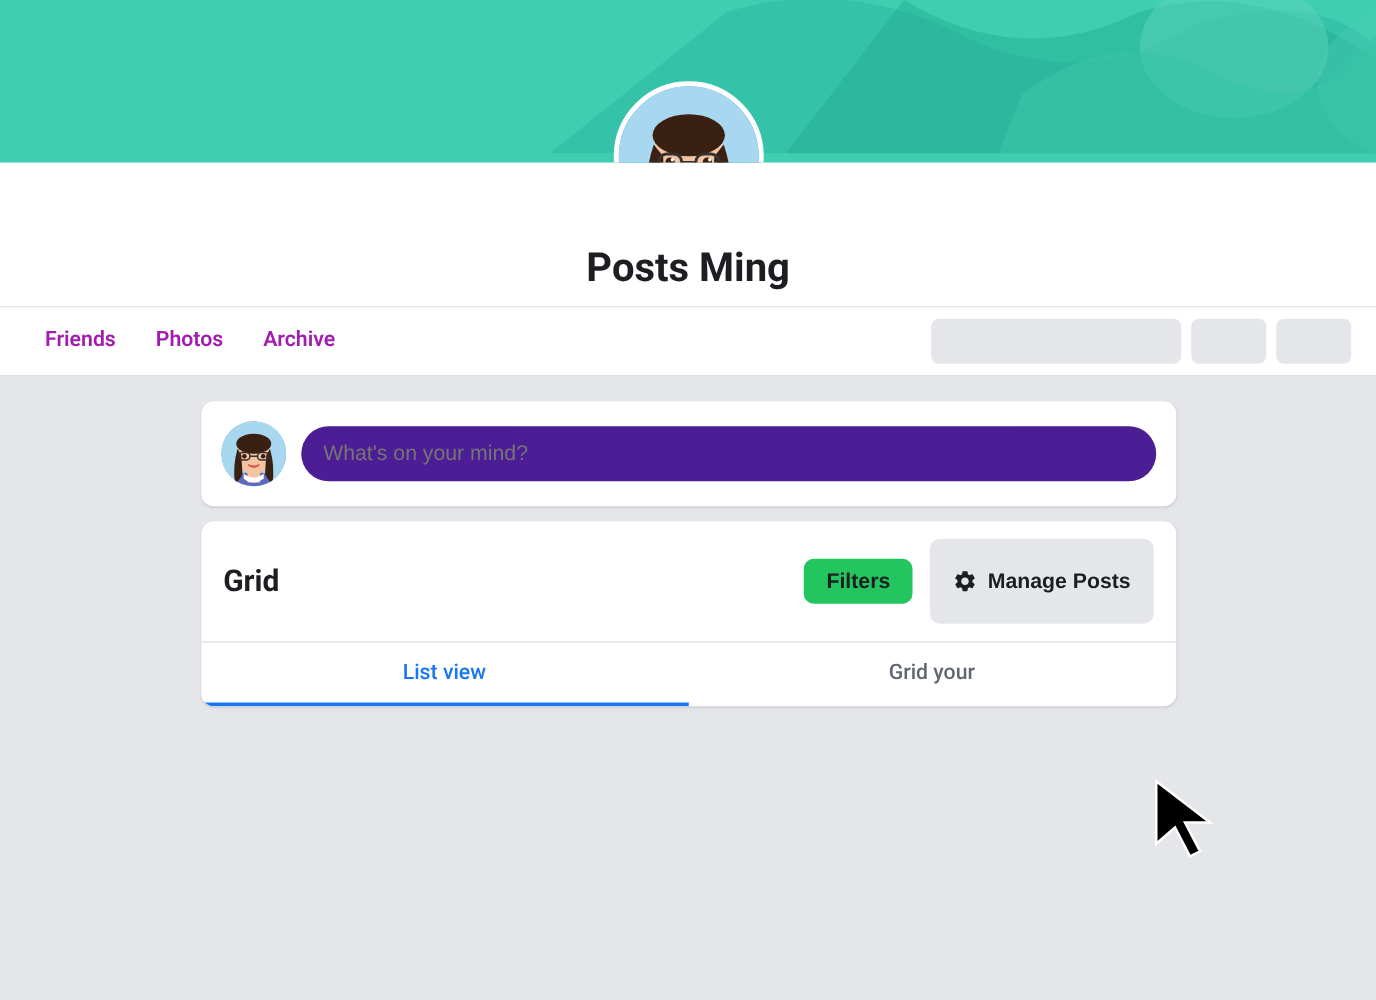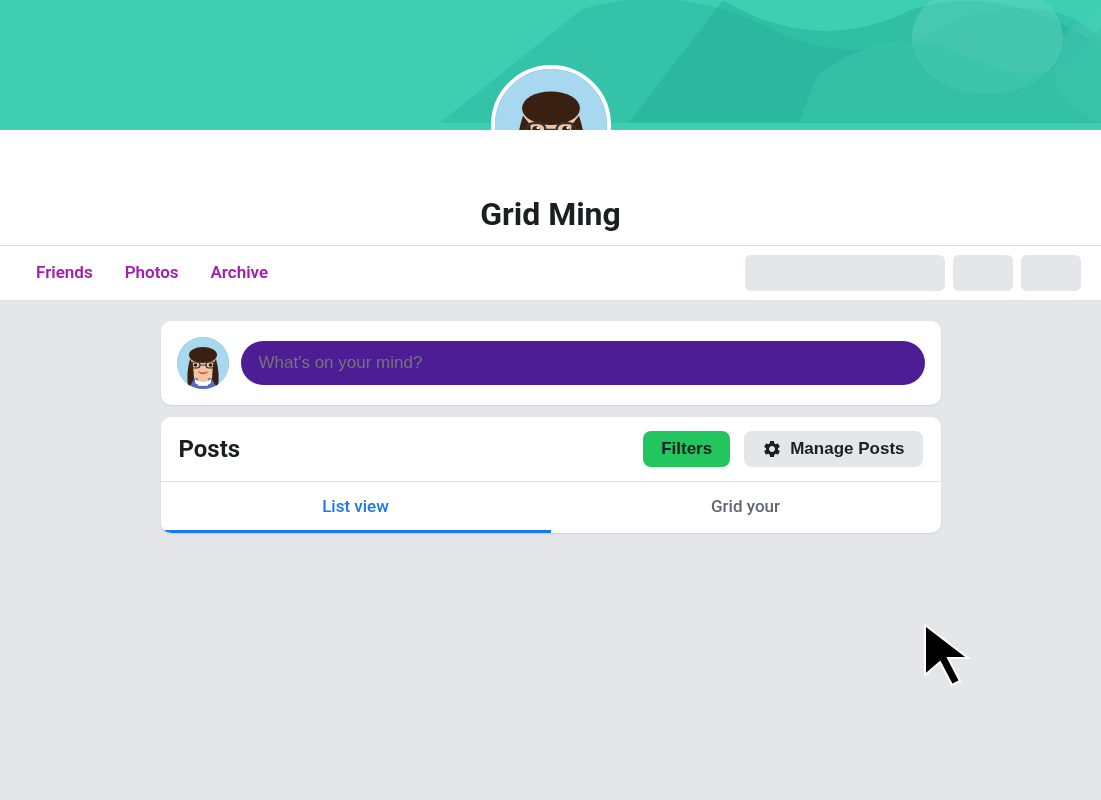--- a/index.html
+++ b/index.html
@@ -181,21 +181,21 @@
       background: #22c55e;
       border: none;
       border-radius: 8px;
       font-size: 17px;
       font-weight: 600;
       color: #1c1e21;
       cursor: pointer;
     }
 
     .manage-posts-btn {
-      padding: 8px 18px;
+      padding: 24px 18px;
       background: #e4e6ea;
       border: none;
       border-radius: 8px;
       font-size: 17px;
       font-weight: 700;
       color: #1c1e21;
       cursor: pointer;
       display: flex;
       align-items: center;
       gap: 8px;
@@ -294,21 +294,21 @@
       <path d="M52,80 Q60,87 68,80" fill="none" stroke="#c0704a" stroke-width="2" stroke-linecap="round"></path>
 
       <path d="M53,80 Q60,85 67,80" fill="#e05060" opacity="0.7"></path>
 
       <path d="M42,96 Q60,108 78,96 L78,100 Q60,112 42,100 Z" fill="white"></path>
     </svg>
   </div>
 </div>
 
 <div class="profile-name-area">
-  <h1 class="profile-name">Grid Ming</h1>
+  <h1 class="profile-name">Posts Ming</h1>
 </div>
 
 <div class="nav-area">
   <nav class="nav-tabs">
     <a class="nav-tab">Friends</a>
     <a class="nav-tab">Photos</a>
     <a class="nav-tab">Archive</a>
   </nav>
   <div class="nav-right">
     <div class="placeholder-btn-wide"></div>
@@ -337,21 +337,21 @@
         <path d="M21,35 Q26,39 31,35" fill="#e05060" opacity="0.7"></path>
         <rect x="21" y="41" width="10" height="8" fill="#f4c4a0"></rect>
         <path d="M18,42 Q26,48 34,42 L34,46 Q26,52 18,46 Z" fill="white"></path>
       </svg>
     </div>
     <input class="composer-input" type="text" readonly="" placeholder="What's on your mind?" style="">
   </div>
 
   <div class="posts-section">
     <div class="posts-header">
-      <span class="posts-title">Posts</span>
+      <span class="posts-title">Grid</span>
       <button class="filters-btn">Filters</button>
       <button class="manage-posts-btn">
         <svg class="gear-icon-svg" viewBox="0 0 24 24" fill="currentColor" xmlns="http://www.w3.org/2000/svg">
           <path d="M19.14,12.94c0.04-0.3,0.06-0.61,0.06-0.94c0-0.32-0.02-0.64-0.07-0.94l2.03-1.58c0.18-0.14,0.23-0.41,0.12-0.61 l-1.92-3.32c-0.12-0.22-0.37-0.29-0.59-0.22l-2.39,0.96c-0.5-0.38-1.03-0.7-1.62-0.94L14.4,2.81c-0.04-0.24-0.24-0.41-0.48-0.41 h-3.84c-0.24,0-0.43,0.17-0.47,0.41L9.25,5.35C8.66,5.59,8.12,5.92,7.63,6.29L5.24,5.33c-0.22-0.08-0.47,0-0.59,0.22L2.74,8.87 C2.62,9.08,2.66,9.34,2.86,9.48l2.03,1.58C4.84,11.36,4.8,11.69,4.8,12s0.02,0.64,0.07,0.94l-2.03,1.58 c-0.18,0.14-0.23,0.41-0.12,0.61l1.92,3.32c0.12,0.22,0.37,0.29,0.59,0.22l2.39-0.96c0.5,0.38,1.03,0.7,1.62,0.94l0.36,2.54 c0.05,0.24,0.24,0.41,0.48,0.41h3.84c0.24,0,0.44-0.17,0.47-0.41l0.36-2.54c0.59-0.24,1.13-0.56,1.62-0.94l2.39,0.96 c0.22,0.08,0.47,0,0.59-0.22l1.92-3.32c0.12-0.22,0.07-0.47-0.12-0.61L19.14,12.94z M12,15.6c-1.98,0-3.6-1.62-3.6-3.6 s1.62-3.6,3.6-3.6s3.6,1.62,3.6,3.6S13.98,15.6,12,15.6z"></path>
         </svg>
         <span>Manage Posts</span>
       </button>
     </div>
     <div class="view-tabs">
       <div class="view-tab active">List view</div>

